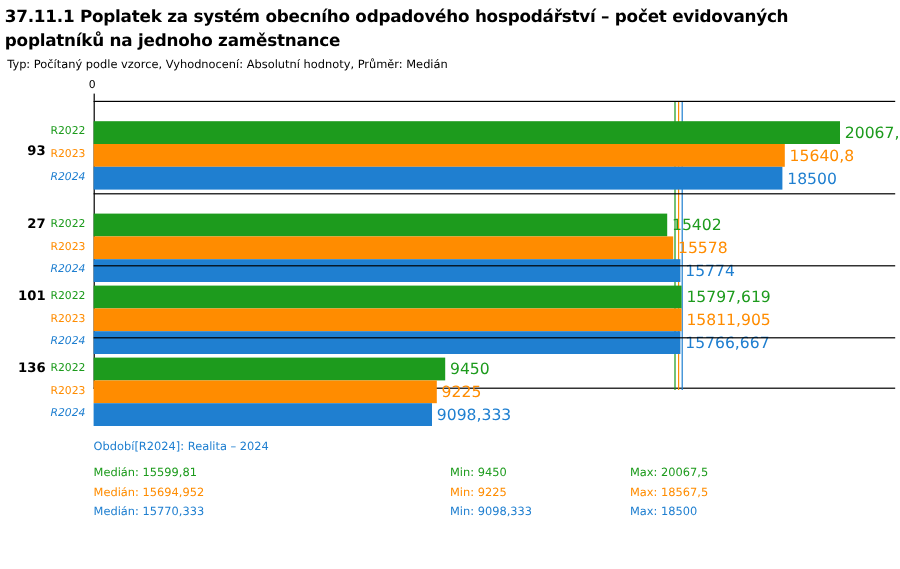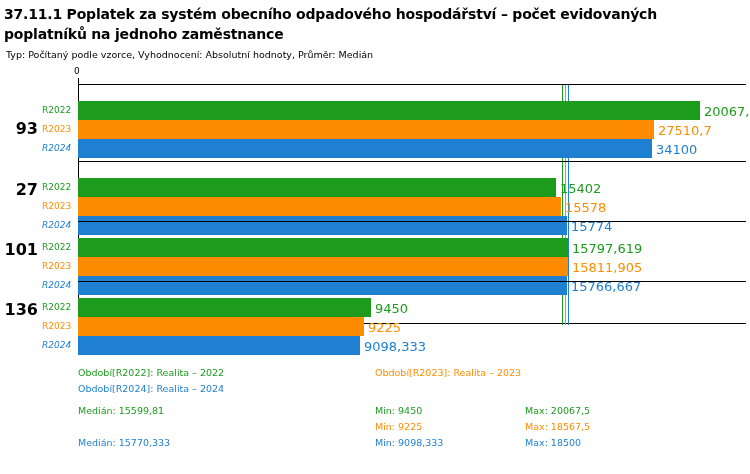--- a/index.html
+++ b/index.html
@@ -119,21 +119,21 @@
   .series-lbl.g { color: #1d9b1d; }
   .series-lbl.o { color: #ff8c00; }
   .series-lbl.b { color: #1f7fd0; font-style: italic; }
 
   .cat-lbl {
     position: absolute;
     left: -76px;
     top: 18px;
     width: 36px;
     text-align: right;
-    font-size: 16px;
+    font-size: 11px;
     font-weight: bold;
     color: #000;
   }
 
   
   .median-line {
     position: absolute;
     top: 0;
     width: 1px;
     height: 240px;
@@ -185,26 +185,26 @@
     <div class="group">
       <div class="cat-lbl">93</div>
       <div class="bar-row r1">
         <div class="bar g" style="width:622px"></div>
         <div class="series-lbl g">R2022</div>
         <div class="bar-val g" style="left:626px">20067,5</div>
       </div>
       <div class="bar-row">
         <div class="bar o" style="width:576px"></div>
         <div class="series-lbl o">R2023</div>
-        <div class="bar-val o" style="left:580px">27510,7</div>
+        <div class="bar-val o" style="left:580px">15640,8</div>
       </div>
       <div class="bar-row">
         <div class="bar b" style="width:574px"></div>
         <div class="series-lbl b">R2024</div>
-        <div class="bar-val b" style="left:578px">34100</div>
+        <div class="bar-val b" style="left:578px">18500</div>
       </div>
     </div>
 
     <div class="group">
       <div class="cat-lbl">27</div>
       <div class="bar-row r1">
         <div class="bar g" style="width:478px"></div>
         <div class="series-lbl g">R2022</div>
         <div class="bar-val g" style="left:482px">15402</div>
       </div>
@@ -255,33 +255,30 @@
         <div class="bar b" style="width:282px"></div>
         <div class="series-lbl b">R2024</div>
         <div class="bar-val b" style="left:286px">9098,333</div>
       </div>
     </div>
 
   </div>
 </div>
 
 <div class="legend">
-  <div class="legend-row">
-    <span class="legend-col1 c-g">Období[R2022]: Realita – 2022</span>
-    <span class="legend-col2 c-o">Období[R2023]: Realita – 2023</span>
-  </div>
   <div class="legend-row">
     <span class="legend-col1 c-b">Období[R2024]: Realita – 2024</span>
   </div>
   <div class="legend-row stats">
     <span class="legend-col1 c-g">Medián: 15599,81</span>
     <span class="legend-col2 c-g">Min: 9450</span>
     <span class="legend-col3 c-g">Max: 20067,5</span>
   </div>
   <div class="legend-row">
+    <span class="legend-col1 c-o">Medián: 15694,952</span>
     <span class="legend-col2 c-o">Min: 9225</span>
     <span class="legend-col3 c-o">Max: 18567,5</span>
   </div>
   <div class="legend-row">
     <span class="legend-col1 c-b">Medián: 15770,333</span>
     <span class="legend-col2 c-b">Min: 9098,333</span>
     <span class="legend-col3 c-b">Max: 18500</span>
   </div>
 </div>
 

